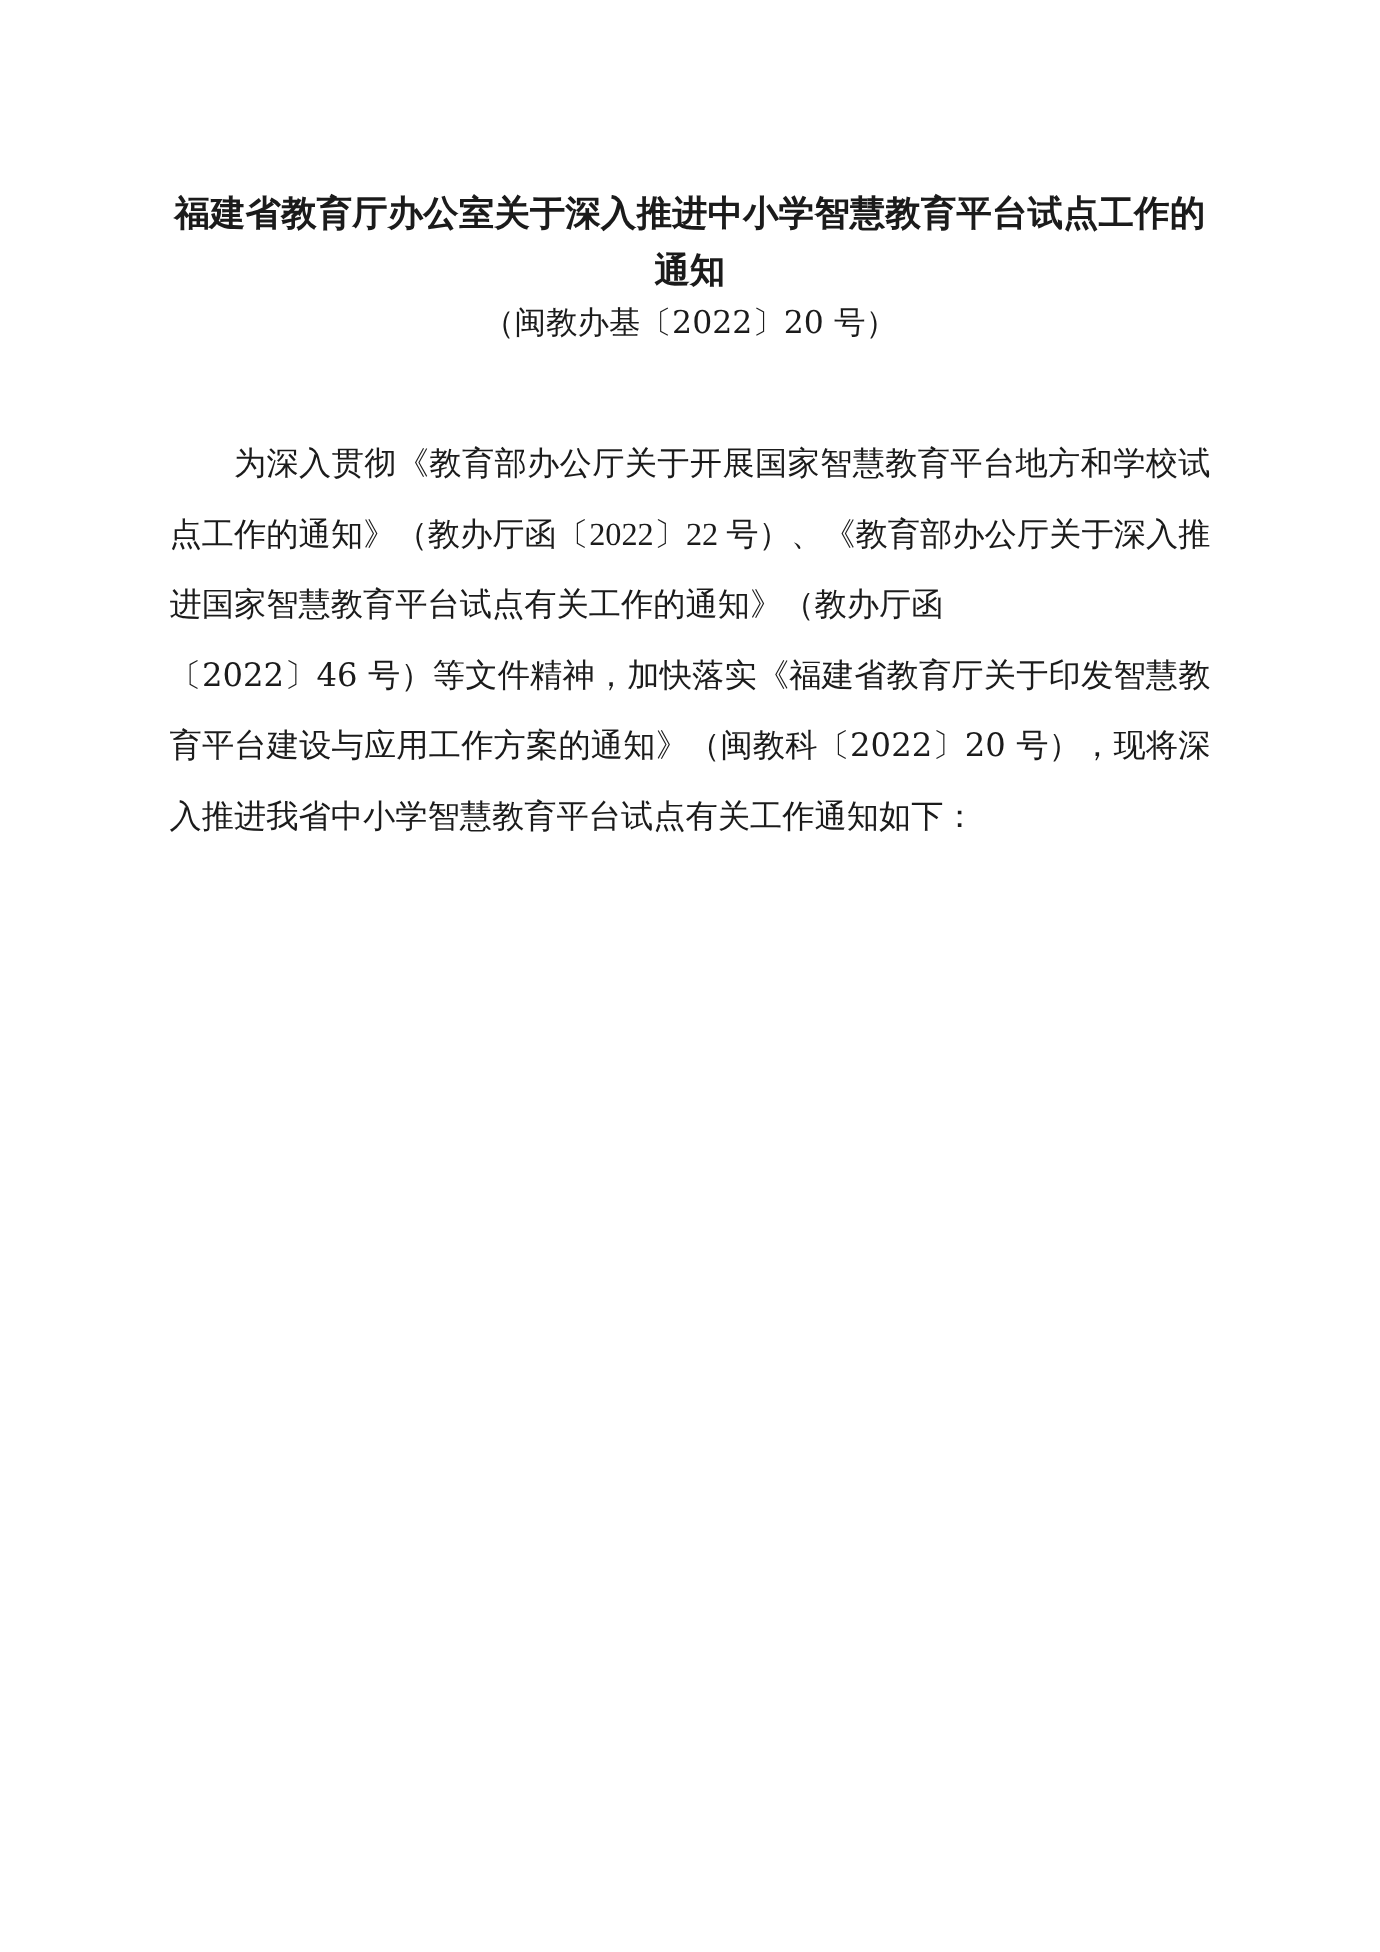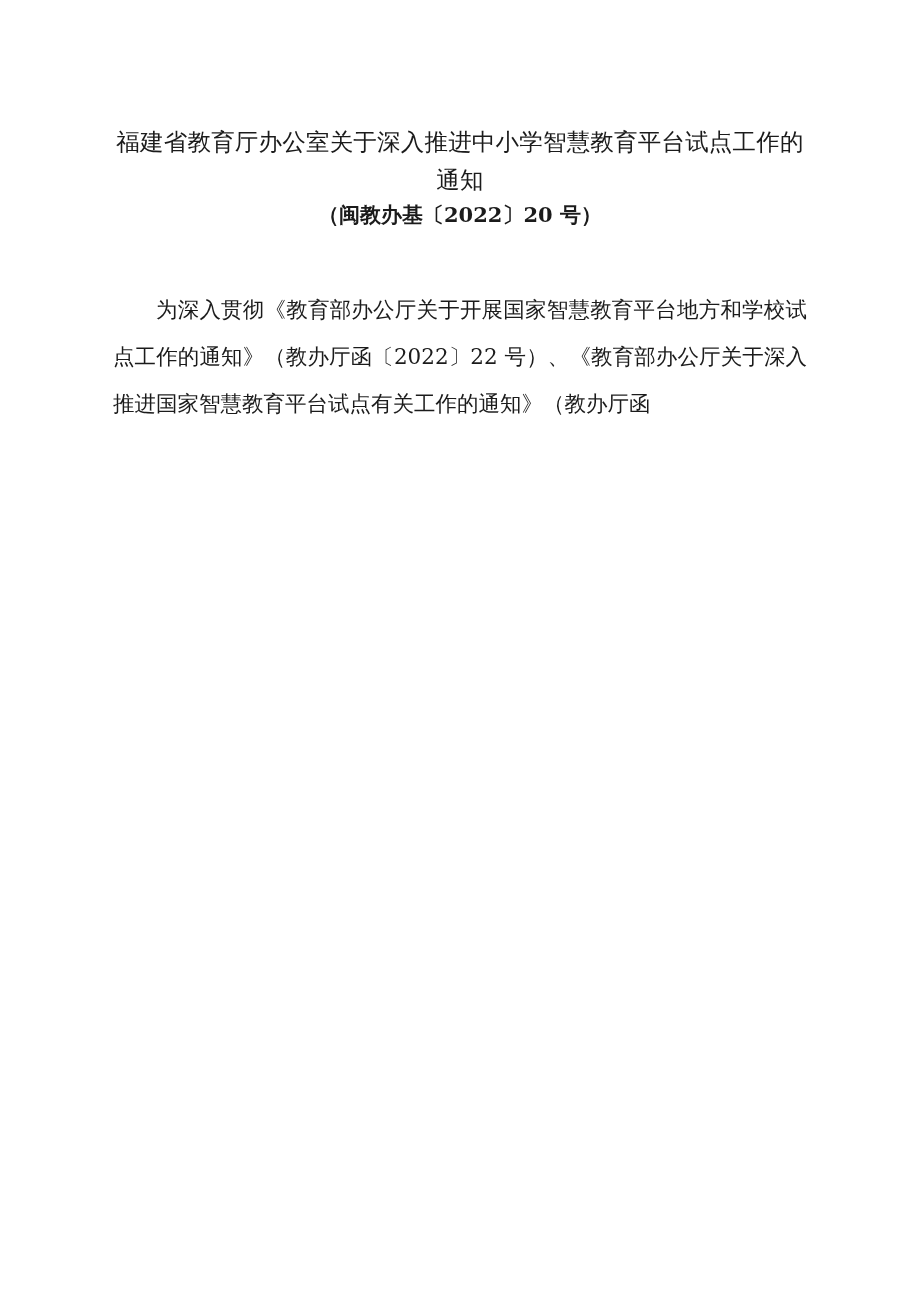--- a/index.html
+++ b/index.html
@@ -30,33 +30,33 @@
   
   .doc-title {
     position: absolute;
     left: 113px;
     top: 123px;
     width: 694px;
     text-align: center;
     font-size: 23.5px;
     line-height: 38px;
     letter-spacing: 0.2px;
-    font-weight: normal;
+    font-weight: bold;
     margin: 0;
   }
 
   .doc-number {
     position: absolute;
     left: 113px;
     top: 198px;
     width: 694px;
     text-align: center;
     font-size: 21px;
     line-height: 34px;
-    font-weight: bold;
+    font-weight: normal;
     margin: 0;
   }
 
   
   .body-block {
     position: absolute;
     left: 113px;
     top: 286px;
     width: 694px;
   }
@@ -67,20 +67,21 @@
     line-height: 47px;
     text-align: justify;
     text-align-last: left;
     text-justify: inter-character;
     letter-spacing: 0;
     word-break: break-all;
   }
 
   .para.indent {
     text-indent: 43px;
+    font-family: Liberation Serif, serif;
   }
 
   
   .para.short-last {
     text-align-last: left;
   }
 </style>
 </head>
 <body>
 
@@ -88,18 +89,19 @@
 
   <h1 class="doc-title">福建省教育厅办公室关于深入推进中小学智慧教育平台试点工作的通知</h1>
 
   <p class="doc-number">（闽教办基〔2022〕20 号）</p>
 
   <div class="body-block">
 
 
     <p class="para indent short-last">为深入贯彻《教育部办公厅关于开展国家智慧教育平台地方和学校试点工作的通知》（教办厅函〔2022〕22 号）、《教育部办公厅关于深入推进国家智慧教育平台试点有关工作的通知》（教办厅函</p>
 
+    <p class="para short-last">〔2022〕46 号）等文件精神，加快落实《福建省教育厅关于印发智慧教育平台建设与应用工作方案的通知》（闽教科〔2022〕20 号），现将深入推进我省中小学智慧教育平台试点有关工作通知如下：</p>
 
 
 
   </div>
 
 </div>
 
 </body></html>

